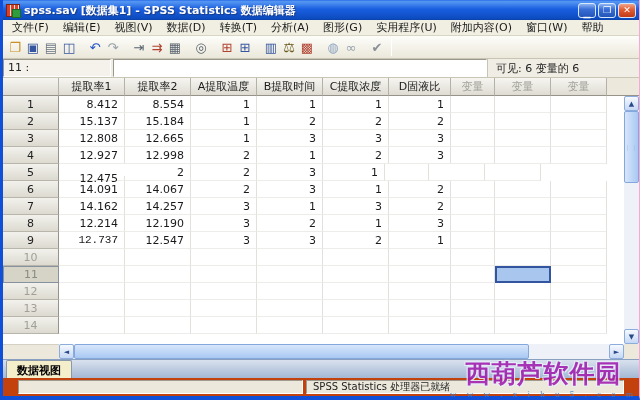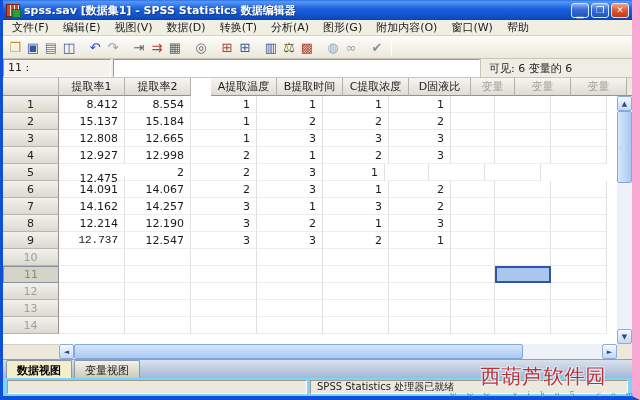--- a/index.html
+++ b/index.html
@@ -1,19 +1,19 @@
 <!DOCTYPE html>
 <html><head>
 <meta charset="utf-8">
 <style>
   * { margin:0; padding:0; box-sizing:border-box; }
   html,body { width:640px; height:400px; overflow:hidden; }
   body { font-family:"DejaVu Sans","Liberation Sans",sans-serif; font-size:11px; background:#fff; }
   .app { width:640px; height:400px; display:flex; flex-direction:column;
-         border-left:3px solid #1050d8; border-right:8px solid #f9a8d4; border-bottom:4px solid #1050d8; }
+         border-left:3px solid #1050d8; border-right:1px solid #f9a8d4; border-bottom:4px solid #1050d8; }
 
   
   .titlebar { height:20px; flex:0 0 20px; display:flex; align-items:center; padding:0 3px; gap:4px;
     background:linear-gradient(180deg,#2a6de8 0%,#5697f2 8%,#1a5fe0 45%,#0d4cc0 92%,#0a3fa8 100%); }
   .app-icon { width:14px; height:13px; flex:0 0 14px; border:1px solid #7a2218; position:relative;
     background:repeating-linear-gradient(90deg,#d8402a 0 3px,#f5e8e0 3px 4px); }
   .app-icon:after { content:""; position:absolute; right:-2px; bottom:-2px; width:7px; height:7px;
     background:#2f9e3a; border:1px solid #1c6a24; }
   .wtitle { color:#fff; font-weight:bold; font-size:11px; text-shadow:1px 1px 1px #1a3a80; white-space:nowrap; flex:1; overflow:hidden; }
   .winbtns { display:flex; gap:2px; }
@@ -83,29 +83,29 @@
   .corner-br { position:absolute; right:0; bottom:0; width:15px; height:15px; background:#ece9dc; }
 
   
   .tabbar { height:19px; flex:0 0 19px; background:linear-gradient(180deg,#d9e1ee,#a4b8d4);
     display:flex; align-items:stretch; padding-left:3px; border-top:1px solid #8aa0c0; }
   .tab { padding:2px 10px 0 10px; margin-right:2px; border:1px solid #8a98ac; border-bottom:none;
     border-radius:2px 2px 0 0; background:linear-gradient(180deg,#f4f2ea,#cdcaba); color:#222; white-space:nowrap; }
   .tab.active { background:#f5eecb; font-weight:bold; color:#000; }
 
   
-  .statusbar { height:18px; flex:0 0 18px; background:#7dd3fc; display:flex; align-items:center; gap:3px; padding:0 4px; }
+  .statusbar { height:18px; flex:0 0 18px; background:#c2410c; display:flex; align-items:center; gap:3px; padding:0 15px; }
   .sb-panel { height:14px; border:1px solid; border-color:#9e9b8e #fff #fff #9e9b8e; background:#ece9dc;
     display:flex; align-items:center; padding:0 6px; color:#222; font-size:10px; white-space:nowrap; }
   .sb-panel.grow1 { flex:1 1 auto; }
   .sb-panel.proc { width:318px; flex:0 0 318px; }
 
   
   .watermark { position:absolute; right:3px; bottom:1px; z-index:50; pointer-events:none; text-align:center; opacity:.88; }
-  .wm-title { font-size:20px; font-weight:normal; color:#b91c1c; letter-spacing:1px;
+  .wm-title { font-size:25px; font-weight:bold; color:#a21caf; letter-spacing:1px;
     text-shadow:1px 1px 0 #e8f0fa,-1px -1px 0 #e8f0fa,1px -1px 0 #e8f0fa,-1px 1px 0 #e8f0fa; }
   .wm-url { font-size:9px; letter-spacing:4px; color:#3e7ecf; margin-top:-1px;font-family:Liberation Serif, serif; }
 </style>
 </head>
 <body>
 
 <div class="app">
 
   <div class="titlebar">
     <div class="app-icon"></div>
@@ -124,20 +124,21 @@
   </div>
 
   <div class="menubar" id="menubar">
       <span class="menu-item">文件(F)</span>
       <span class="menu-item">编辑(E)</span>
       <span class="menu-item">视图(V)</span>
       <span class="menu-item">数据(D)</span>
       <span class="menu-item">转换(T)</span>
       <span class="menu-item">分析(A)</span>
       <span class="menu-item">图形(G)</span>
+      <span class="menu-item">实用程序(U)</span>
       <span class="menu-item">附加内容(O)</span>
       <span class="menu-item">窗口(W)</span>
       <span class="menu-item">帮助</span>
     </div>
 
   <div class="toolbar" id="toolbar">
       <div class="tb-btn" style="color: rgb(200, 145, 42);">❐</div>
       <div class="tb-btn" style="color: rgb(53, 85, 158);">▣</div>
       <div class="tb-btn" style="color: rgb(106, 116, 128);">▤</div>
       <div class="tb-btn" style="color: rgb(53, 85, 158);">◫</div>
@@ -162,21 +163,21 @@
     <div class="refbox">11 :</div>
     <div class="celleditor"></div>
     <div class="visinfo">可见: 6 变量的 6</div>
   </div>
 
   <div class="gridwrap">
     <div class="ghead" id="ghead">
         <div class="hcell" style="width: 56px; flex: 0 0 56px;"></div>
         <div class="hcell" style="width: 66px; flex: 0 0 66px;">提取率1</div>
         <div class="hcell" style="width: 66px; flex: 0 0 66px;">提取率2</div>
-        <div class="hcell" style="width: 66px; flex: 0 0 66px; margin-left: 20px;">A提取温度</div>
+        <div class="hcell" style="width: 66px; flex: 0 0 66px;">A提取温度</div>
         <div class="hcell" style="width: 66px; flex: 0 0 66px;">B提取时间</div>
         <div class="hcell" style="width: 66px; flex: 0 0 66px;">C提取浓度</div>
         <div class="hcell" style="width: 62px; flex: 0 0 62px;">D固液比</div>
         <div class="hcell unused" style="width: 44px; flex: 0 0 44px;">变量</div>
         <div class="hcell unused" style="width: 56px; flex: 0 0 56px;">变量</div>
         <div class="hcell unused" style="width: 56px; flex: 0 0 56px;">变量</div>
         <div class="hfill"></div>
       </div>
     <div class="gbody" id="gbody">
         <div class="grow">
@@ -362,21 +363,20 @@
       <div class="sb-track">
         <div class="sb-thumb-h"></div>
       </div>
       <div class="sb-btn">►</div>
     </div>
     <div class="corner-br"></div>
   </div>
 
   <div class="tabbar">
     <div class="tab active">数据视图</div>
-    <div class="tab">变量视图</div>
   </div>
 
   <div class="statusbar">
     <div class="sb-panel grow1"></div>
     <div class="sb-panel proc">SPSS Statistics  处理器已就绪</div>
   </div>
 
 </div>
 
 <div class="watermark">

